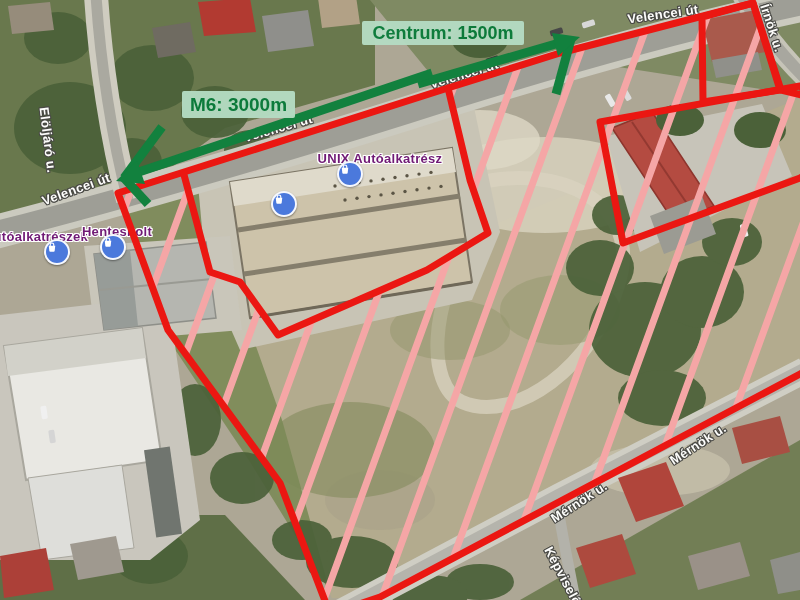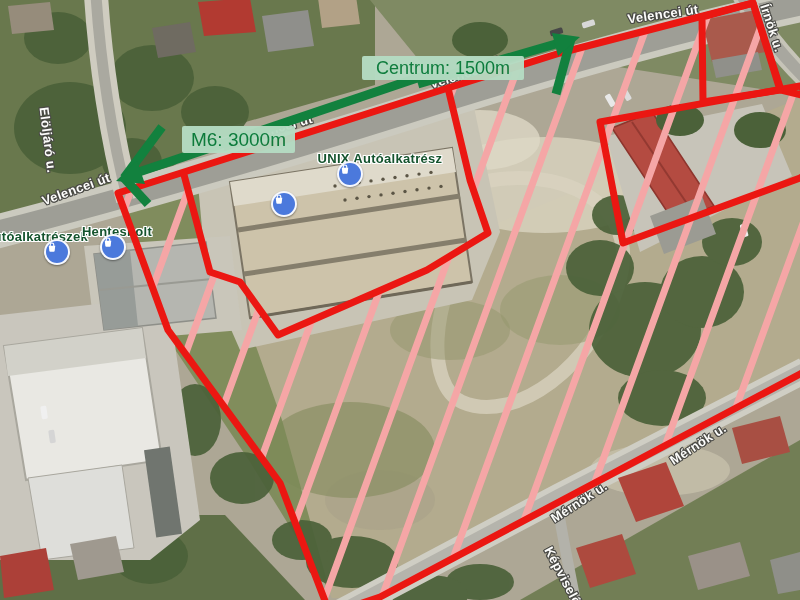--- a/index.html
+++ b/index.html
@@ -6,33 +6,33 @@
   #stage{position:relative;width:800px;height:600px;overflow:hidden;
          font-family:"Liberation Sans",sans-serif;background:#ada795;}
   #stage svg{position:absolute;left:0;top:0;}
   #anno{pointer-events:none;}
   
   .maplabel{position:absolute;transform:translate(-50%,-50%);white-space:nowrap;
             font-weight:bold;font-size:13px;letter-spacing:.3px;pointer-events:none;}
   .street{color:#fdfdfb;
     text-shadow:-1px -1px 0 #4a4a46,1px -1px 0 #4a4a46,-1px 1px 0 #4a4a46,1px 1px 0 #4a4a46,
                  0 -1px 0 #4a4a46,0 1px 0 #4a4a46,-1px 0 0 #4a4a46,1px 0 0 #4a4a46;}
-  .poi{color:#14532d;pointer-events:auto;cursor:pointer;
+  .poi{color:#701a75;pointer-events:auto;cursor:pointer;
     text-shadow:-1px -1px 0 #fff,1px -1px 0 #fff,-1px 1px 0 #fff,1px 1px 0 #fff,
                  0 -1px 0 #fff,0 1px 0 #fff,-1px 0 0 #fff,1px 0 0 #fff;}
   
   .pin{position:absolute;width:22px;height:22px;border-radius:50%;
        background:#4b79dc;border:2px solid rgba(255,255,255,.95);
        box-shadow:0 1px 2px rgba(0,0,0,.4);transform:translate(-50%,-50%);
        display:flex;align-items:center;justify-content:center;cursor:pointer;}
   .pin svg{position:static;}
   
   .distlabel{position:absolute;display:flex;align-items:center;justify-content:center;
        background:var(--label-bg,#b5dcc3);color:var(--label-text,#0a7c3b);
-       font-weight:normal;border-radius:2px;opacity:.96;margin-top:35px;}
+       font-weight:bold;border-radius:2px;opacity:.96;}
   #centrum-label{left:362px;top:21px;width:162px;height:24px;font-size:18px;}
   #m6-label{left:182px;top:91px;width:113px;height:27px;font-size:19px;}
 </style>
 </head>
 <body>
 
 <div id="stage" style="--label-bg: #b5dcc3; --label-text: #0a7c3b;">
 
   <svg id="base" width="800" height="600" viewBox="0 0 800 600">
 

